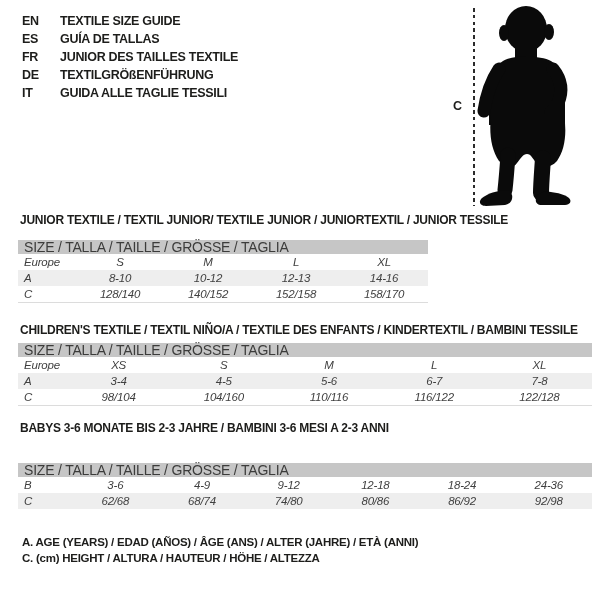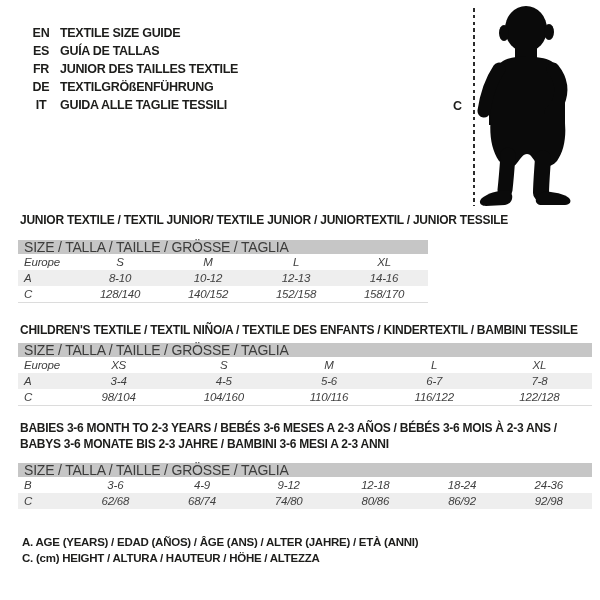--- a/index.html
+++ b/index.html
@@ -5,21 +5,21 @@
   html,body{margin:0;padding:0;}
   body{
     width:600px;height:600px;background:#ffffff;
     font-family:"Liberation Sans", sans-serif;
     color:#1d1d1b;
     -webkit-font-smoothing:antialiased;
   }
   .canvas{position:relative;width:600px;height:600px;overflow:hidden;background:#fff;}
 
   
-  .lang-block{position:absolute;left:22px;top:24px;text-align:center;}
+  .lang-block{position:absolute;left:22px;top:12px;}
   .lang-row{display:flex;height:18px;align-items:center;}
   .lang-code{width:38px;font-size:12.5px;font-weight:700;letter-spacing:-0.3px;}
   .lang-label{font-size:12.5px;font-weight:700;letter-spacing:-0.3px;white-space:nowrap;}
 
   
   .height-line{
     position:absolute;left:473px;top:8px;width:2px;height:198px;
     background:repeating-linear-gradient(to bottom,#2b2b2b 0 3.5px,transparent 3.5px 6.8px);
   }
   .height-label{position:absolute;left:453px;top:99px;font-size:12.5px;font-weight:700;}
@@ -156,21 +156,20 @@
       <div class="lbl">C</div>
       <div class="val">98/104</div>
       <div class="val">104/160</div>
       <div class="val">110/116</div>
       <div class="val">116/122</div>
       <div class="val">122/128</div>
     </div>
   </div>
 
   <div class="sec-title title-3">
-    <div>BABIES 3-6 MONTH TO 2-3 YEARS / BEBÉS 3-6 MESES A 2-3 AÑOS / BÉBÉS 3-6 MOIS À 2-3 ANS /</div>
     <div>BABYS 3-6 MONATE BIS 2-3 JAHRE / BAMBINI 3-6 MESI A 2-3 ANNI</div>
   </div>
   <div class="size-table table-3">
     <div class="t-header">SIZE / TALLA / TAILLE / GRÖSSE / TAGLIA</div>
     <div class="t-row">
       <div class="lbl">B</div>
       <div class="val">3-6</div>
       <div class="val">4-9</div>
       <div class="val">9-12</div>
       <div class="val">12-18</div>

